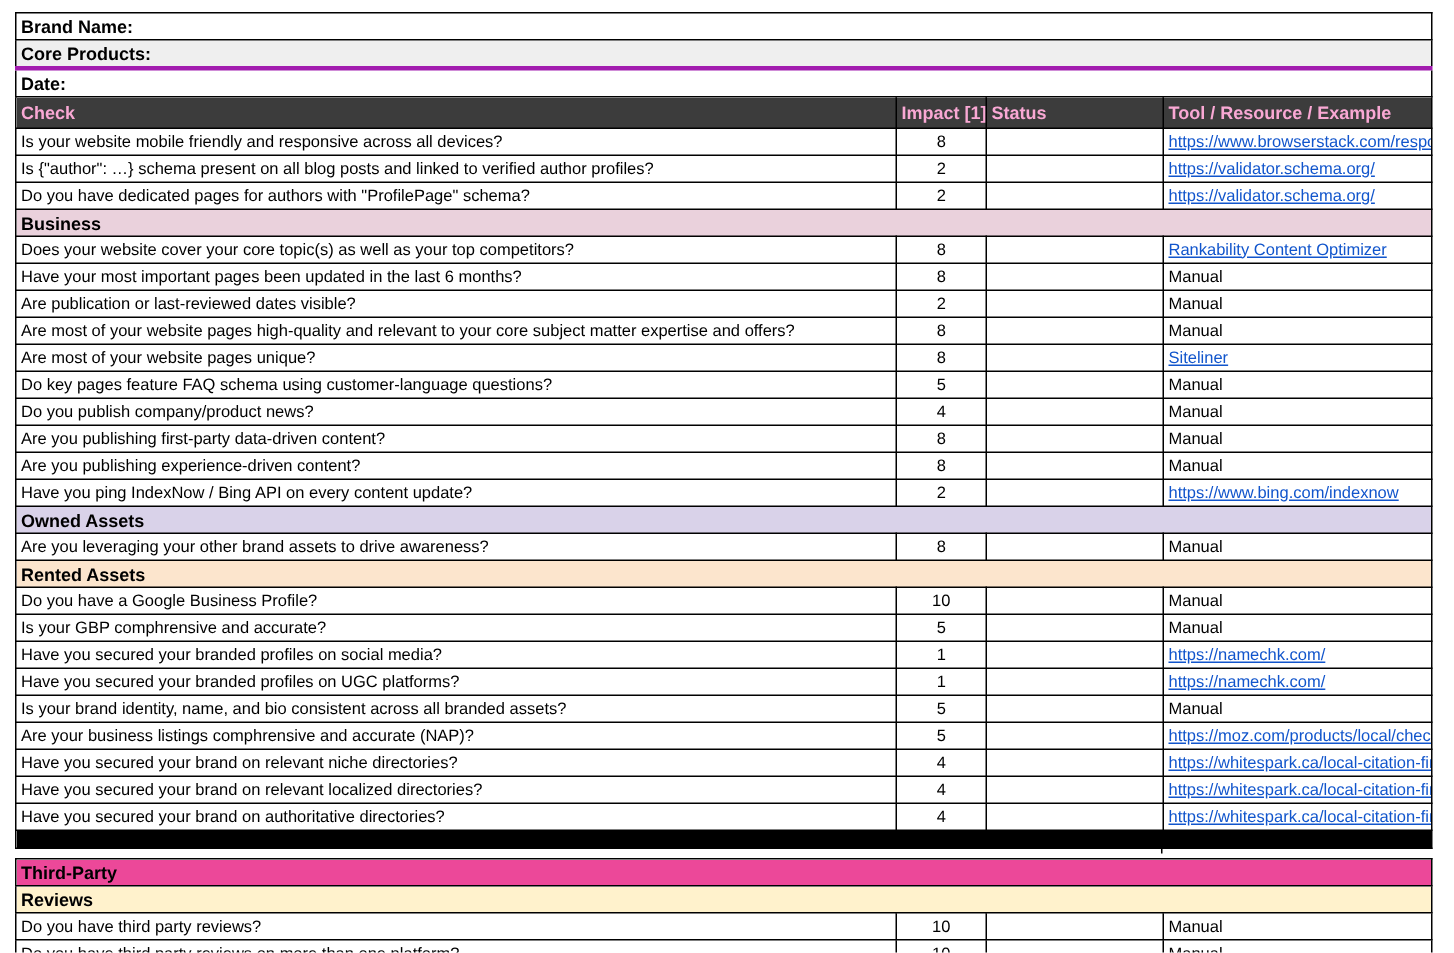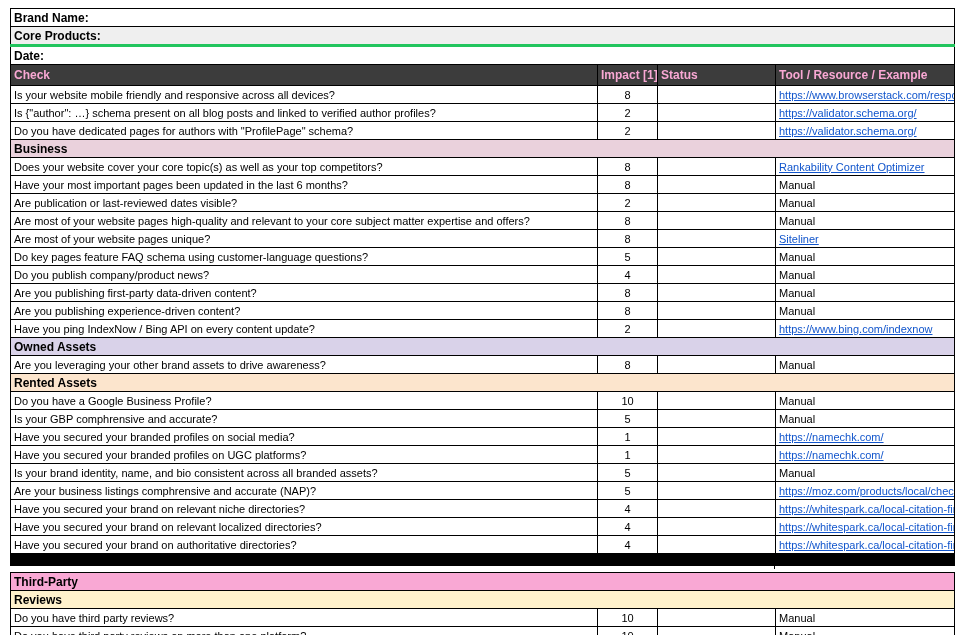--- a/index.html
+++ b/index.html
@@ -2,21 +2,21 @@
 <html><head>
 <meta charset="utf-8">
 <style>
   html,body{margin:0;padding:0;background:#ffffff;width:969px;height:635px;overflow:hidden;
             font-family:"Liberation Sans",sans-serif;}
   table.sheet{border-collapse:collapse;table-layout:fixed;width:944px;margin:8px 0 0 10px;}
   td{border:1px solid #000;font-size:11px;color:#000;padding:0 3px;height:17px;
      overflow:hidden;white-space:nowrap;vertical-align:middle;}
   tr.field td{font-weight:bold;font-size:12px;height:17px;margin-top:20px;}
   tr.field.gray td{background:#efefef;}
-  tr.field.frozen td{border-bottom:3px solid #22c55e;}
+  tr.field.frozen td{border-bottom:3px solid #a21caf;}
   tr.colhead td{background:#3c3c3c;color:#f9a8d4;font-weight:bold;font-size:12px;height:20px;}
   tr.sectionrow td{font-weight:bold;font-size:12px;height:17px;}
   tr.item td{background:#ffffff;}
   td.impact{text-align:center;}
   tr.dividerrow td{background:#000000;height:11px;padding:0;}
   tr.gaprow td{border:none;height:6px;padding:0;position:relative;background:#ffffff;}
   .tick{position:absolute;left:763px;top:0;width:1px;height:3px;background:#000;}
   a.link{color:#1155cc;text-decoration:underline;cursor:pointer;}
 </style>
 </head>
@@ -194,21 +194,21 @@
       </tr>
       <tr class="dividerrow">
         <td colspan="4"></td>
       </tr>
       <tr class="gaprow">
         <td colspan="4">
           <div class="tick"></div>
         </td>
       </tr>
       <tr class="sectionrow">
-        <td colspan="4" style="background: #f9a8d4;">Third-Party</td>
+        <td colspan="4" style="background: #ec4899;">Third-Party</td>
       </tr>
       <tr class="sectionrow">
         <td colspan="4" style="background: rgb(255, 242, 204);">Reviews</td>
       </tr>
       <tr class="item">
         <td>Do you have third party reviews?</td>
         <td class="impact">10</td>
         <td></td>
         <td>Manual</td>
       </tr>

